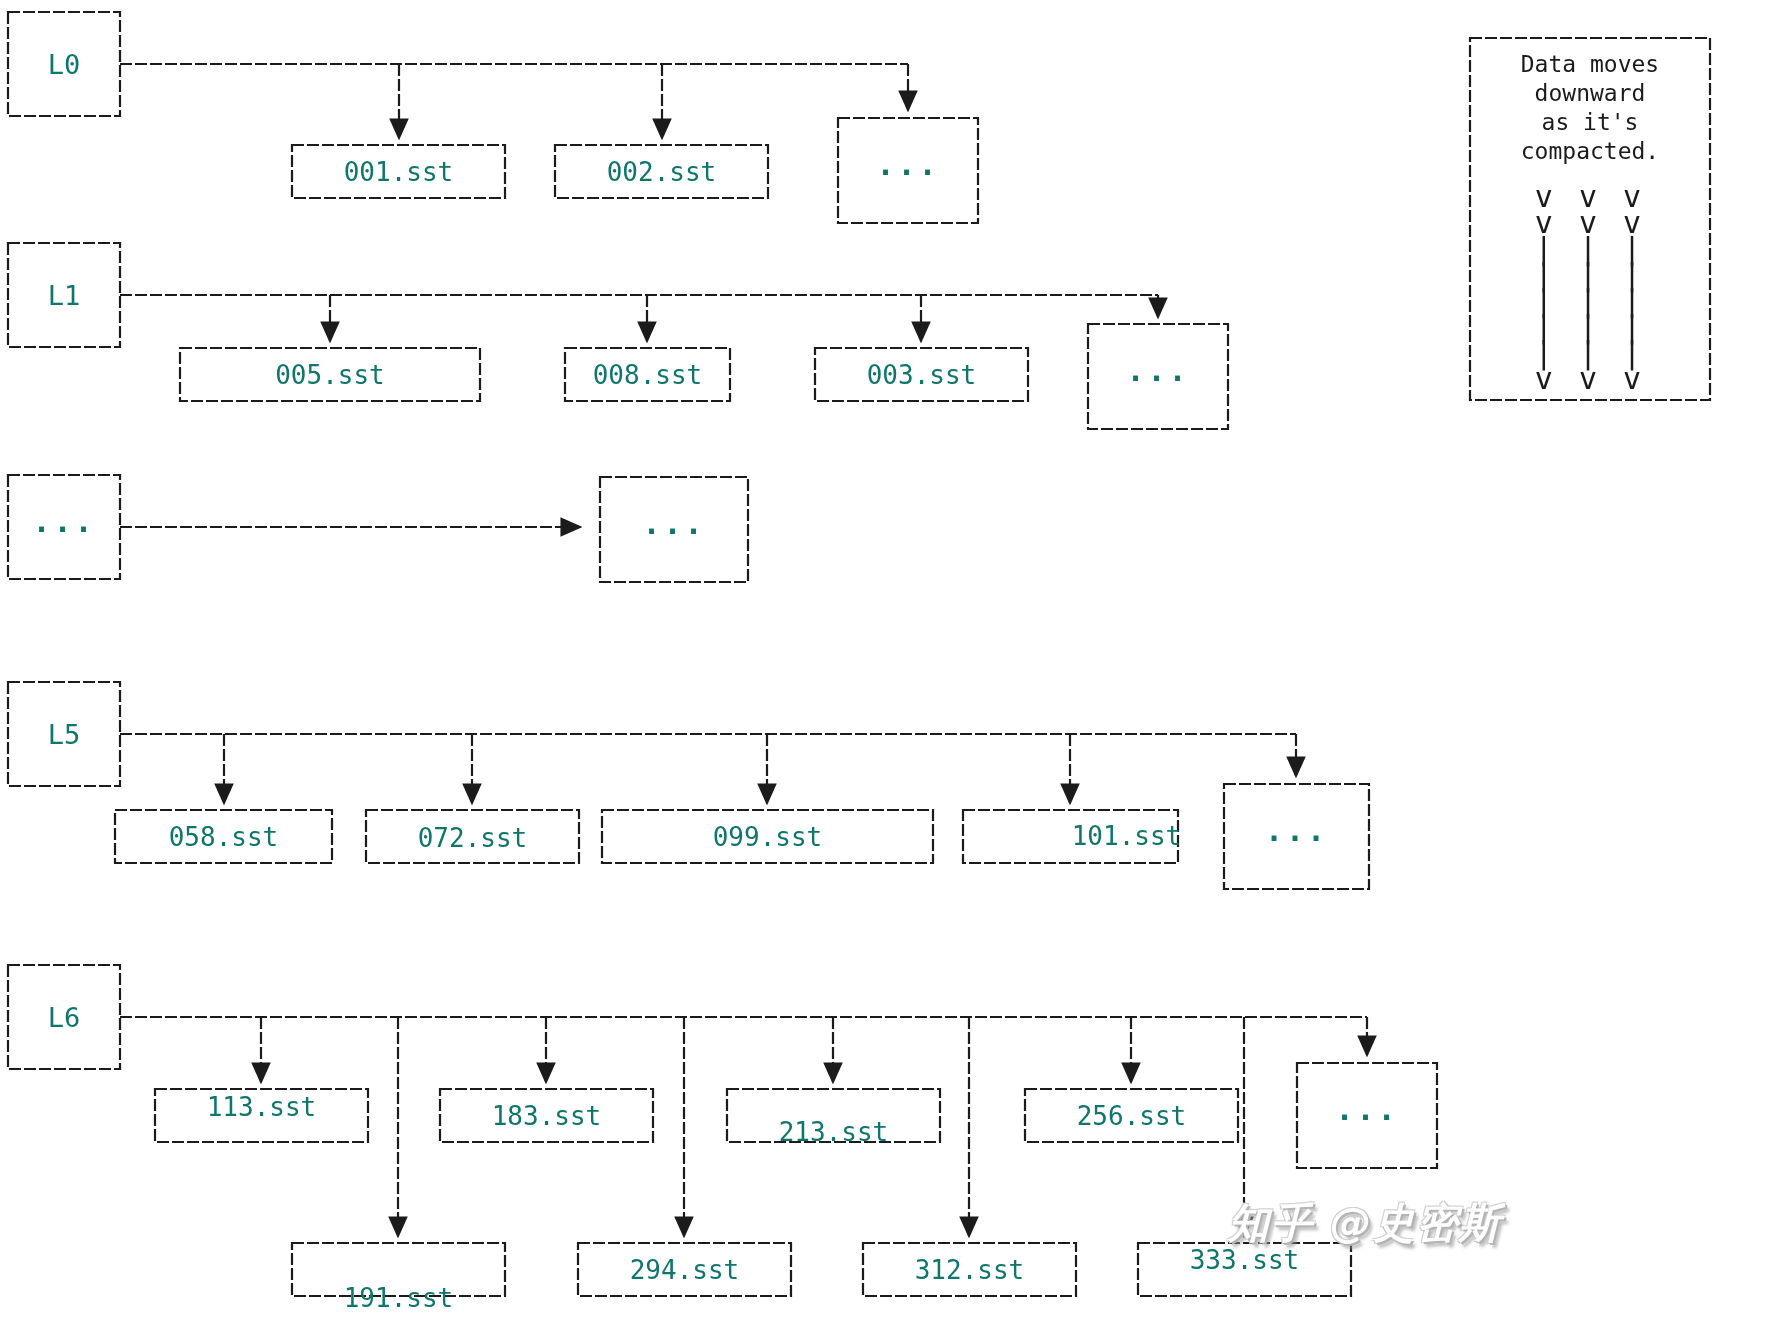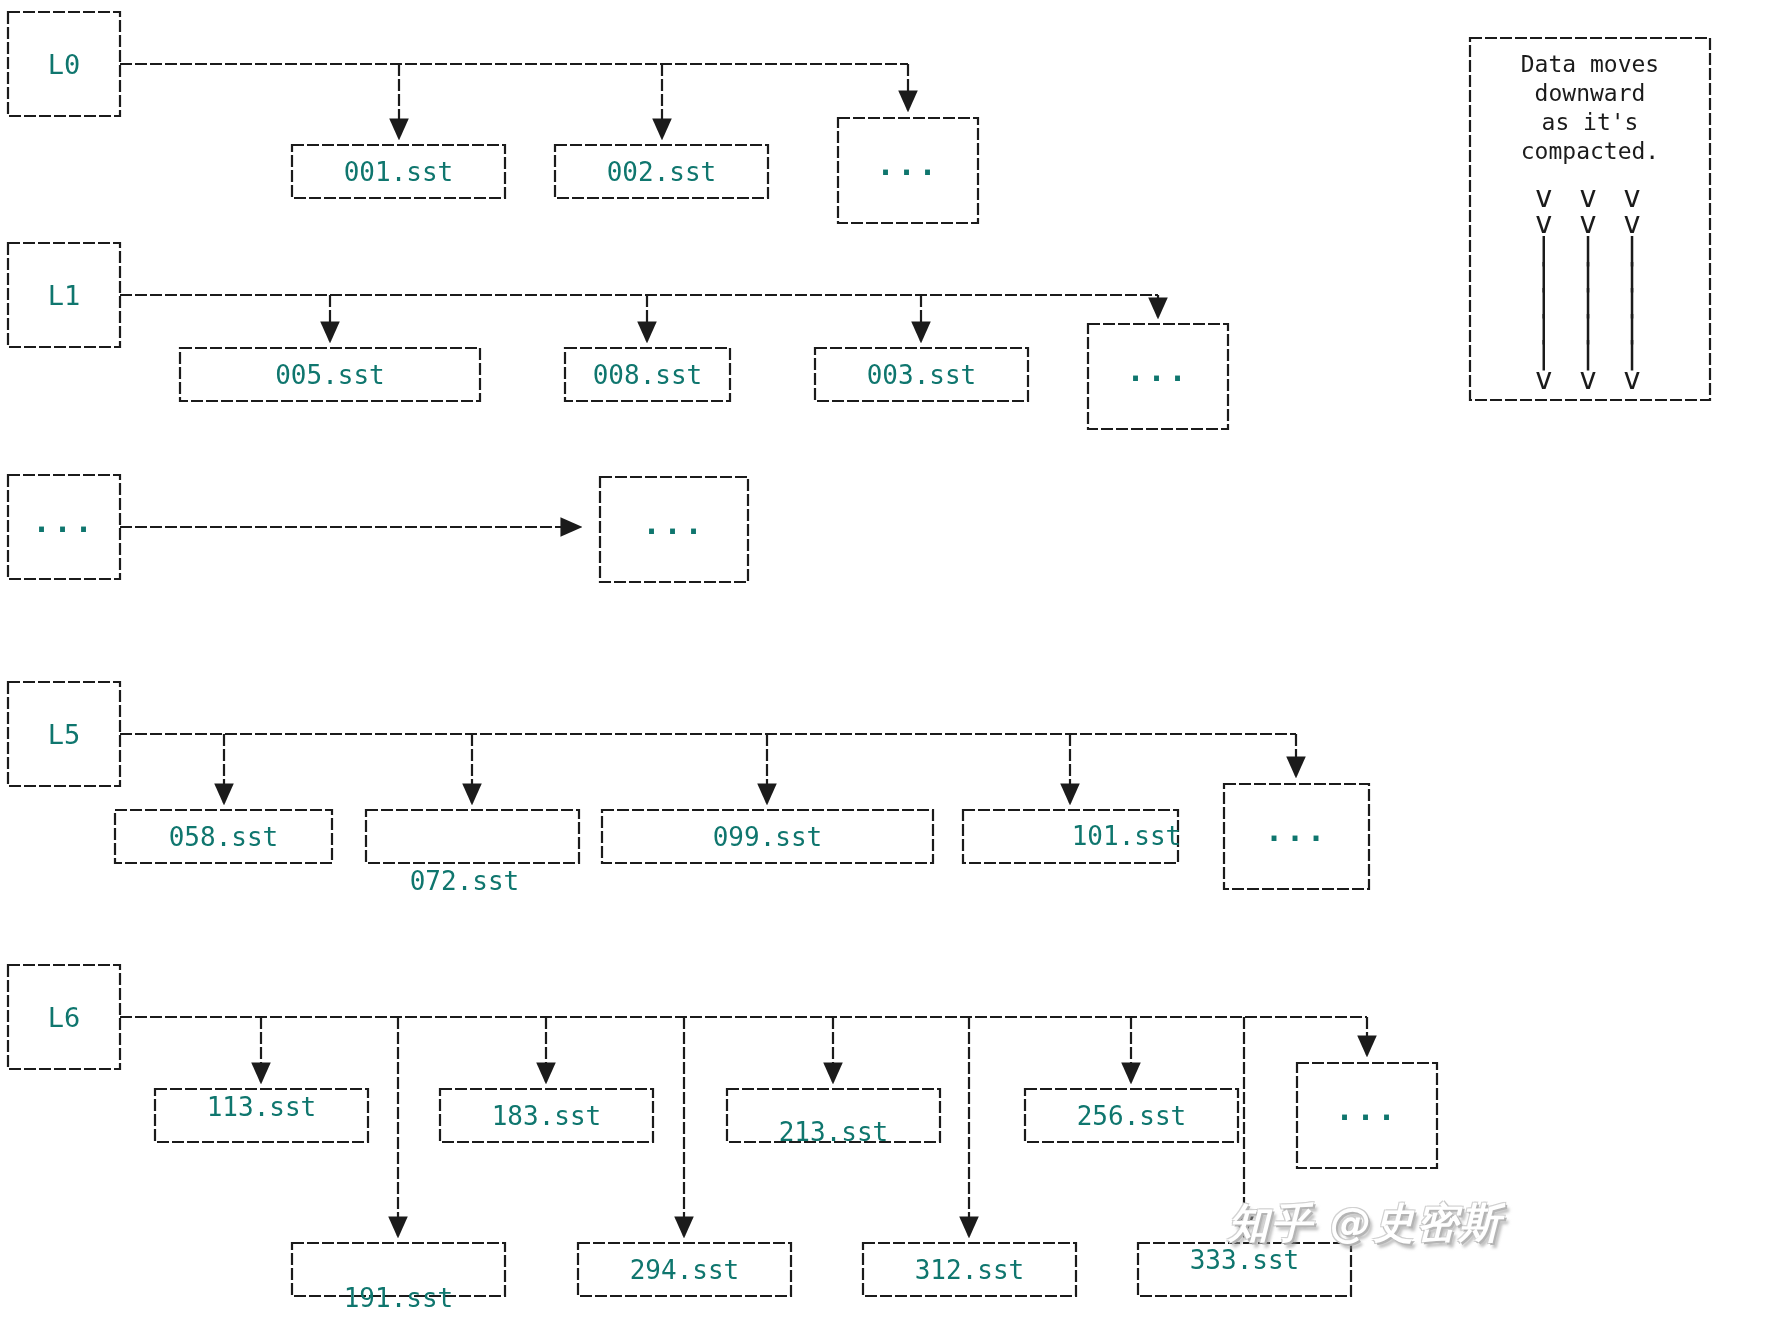--- a/index.html
+++ b/index.html
@@ -187,21 +187,21 @@
   <div class="lbl dots" style="left:838px;top:118px;width:140px;height:105px;">...</div>
 
   <div class="lbl" style="left:180px;top:348px;width:300px;height:53px;">005.sst</div>
   <div class="lbl" style="left:565px;top:348px;width:165px;height:53px;">008.sst</div>
   <div class="lbl" style="left:815px;top:348px;width:213px;height:53px;">003.sst</div>
   <div class="lbl dots" style="left:1088px;top:324px;width:140px;height:105px;">...</div>
 
   <div class="lbl dots" style="left:600px;top:477px;width:148px;height:105px;">...</div>
 
   <div class="lbl" style="left:115px;top:810px;width:217px;height:53px;">058.sst</div>
-  <div class="lbl" style="left:358px;top:810px;width:213px;height:56px;margin-top:43px;">072.sst</div>
+  <div class="lbl" style="left:366px;top:810px;width:213px;height:56px;">072.sst</div>
   <div class="lbl" style="left:602px;top:810px;width:331px;height:53px;">099.sst</div>
   <div class="lbl" style="left:986px;top:810px;width:215px;height:52px;padding-left:33px;">101.sst</div>
   <div class="lbl dots" style="left:1224px;top:784px;width:145px;height:105px;">...</div>
 
   <div class="lbl" style="left:155px;top:1089px;width:213px;height:35px;">113.sst</div>
   <div class="lbl" style="left:440px;top:1089px;width:213px;height:53px;">183.sst</div>
   <div class="lbl" style="left:727px;top:1089px;width:213px;height:53px;margin-top:16px;">213.sst</div>
   <div class="lbl" style="left:1025px;top:1089px;width:213px;height:53px;">256.sst</div>
   <div class="lbl dots" style="left:1297px;top:1063px;width:140px;height:105px;">...</div>
 

